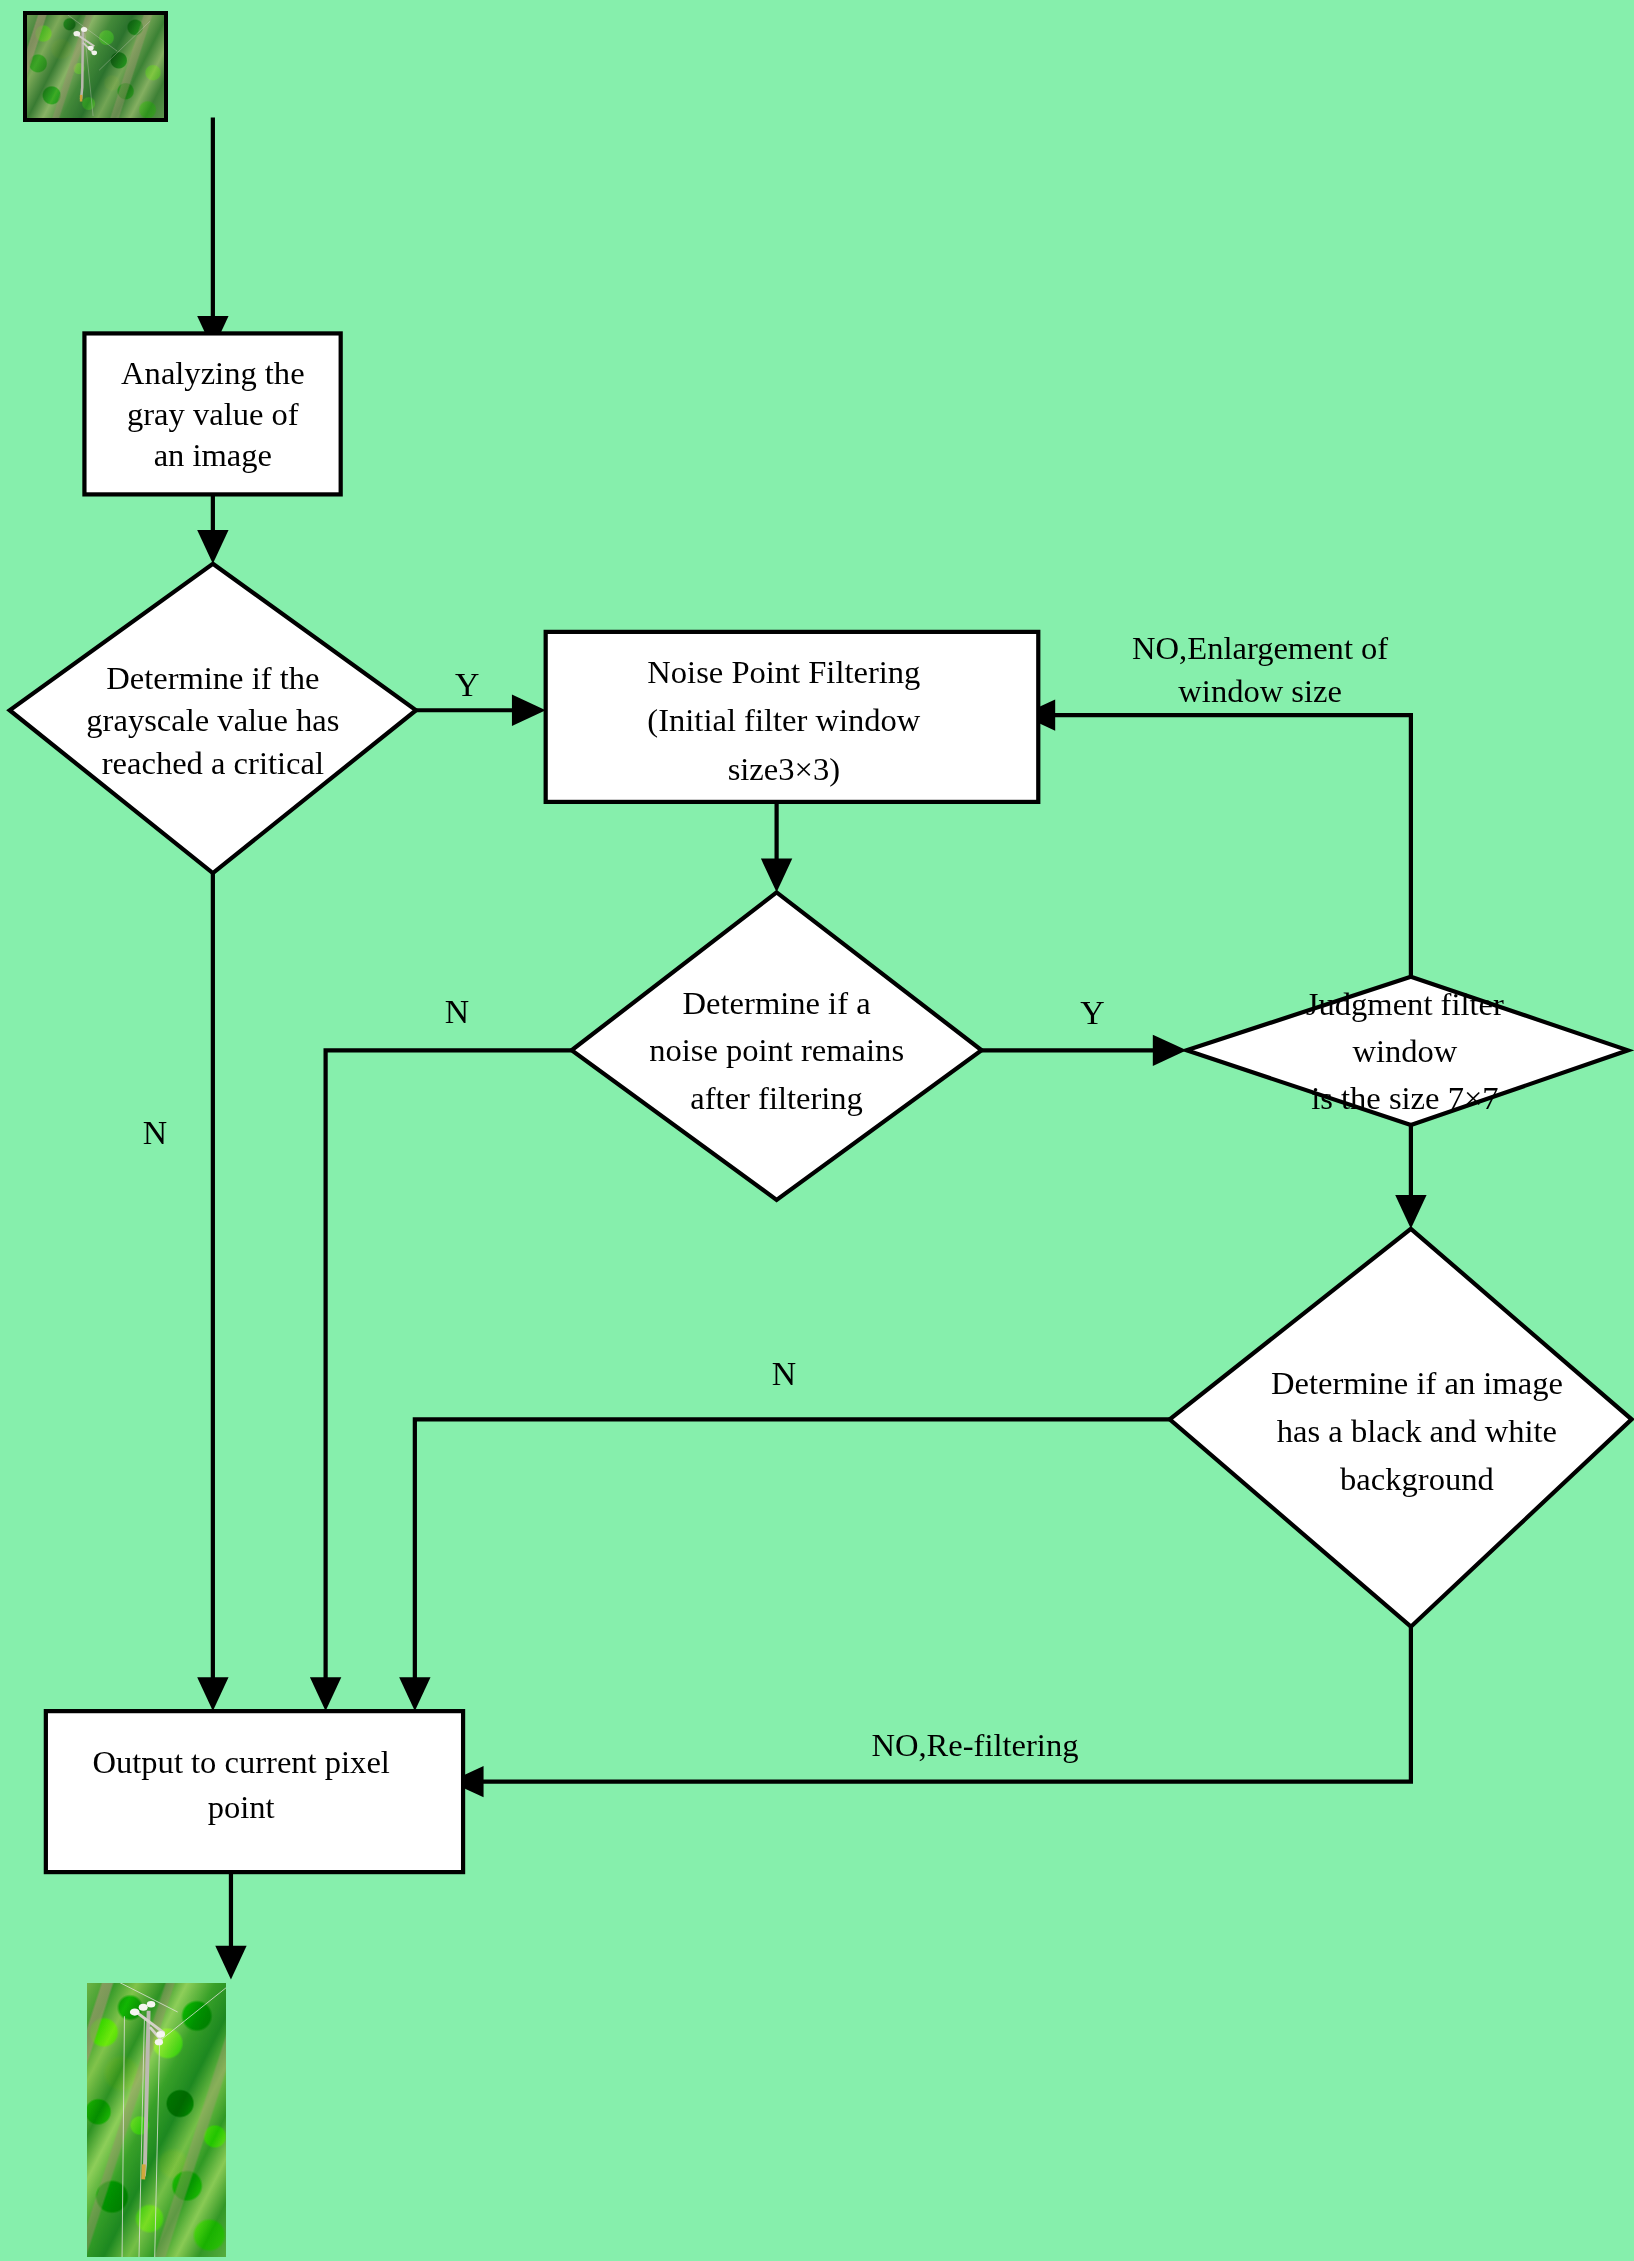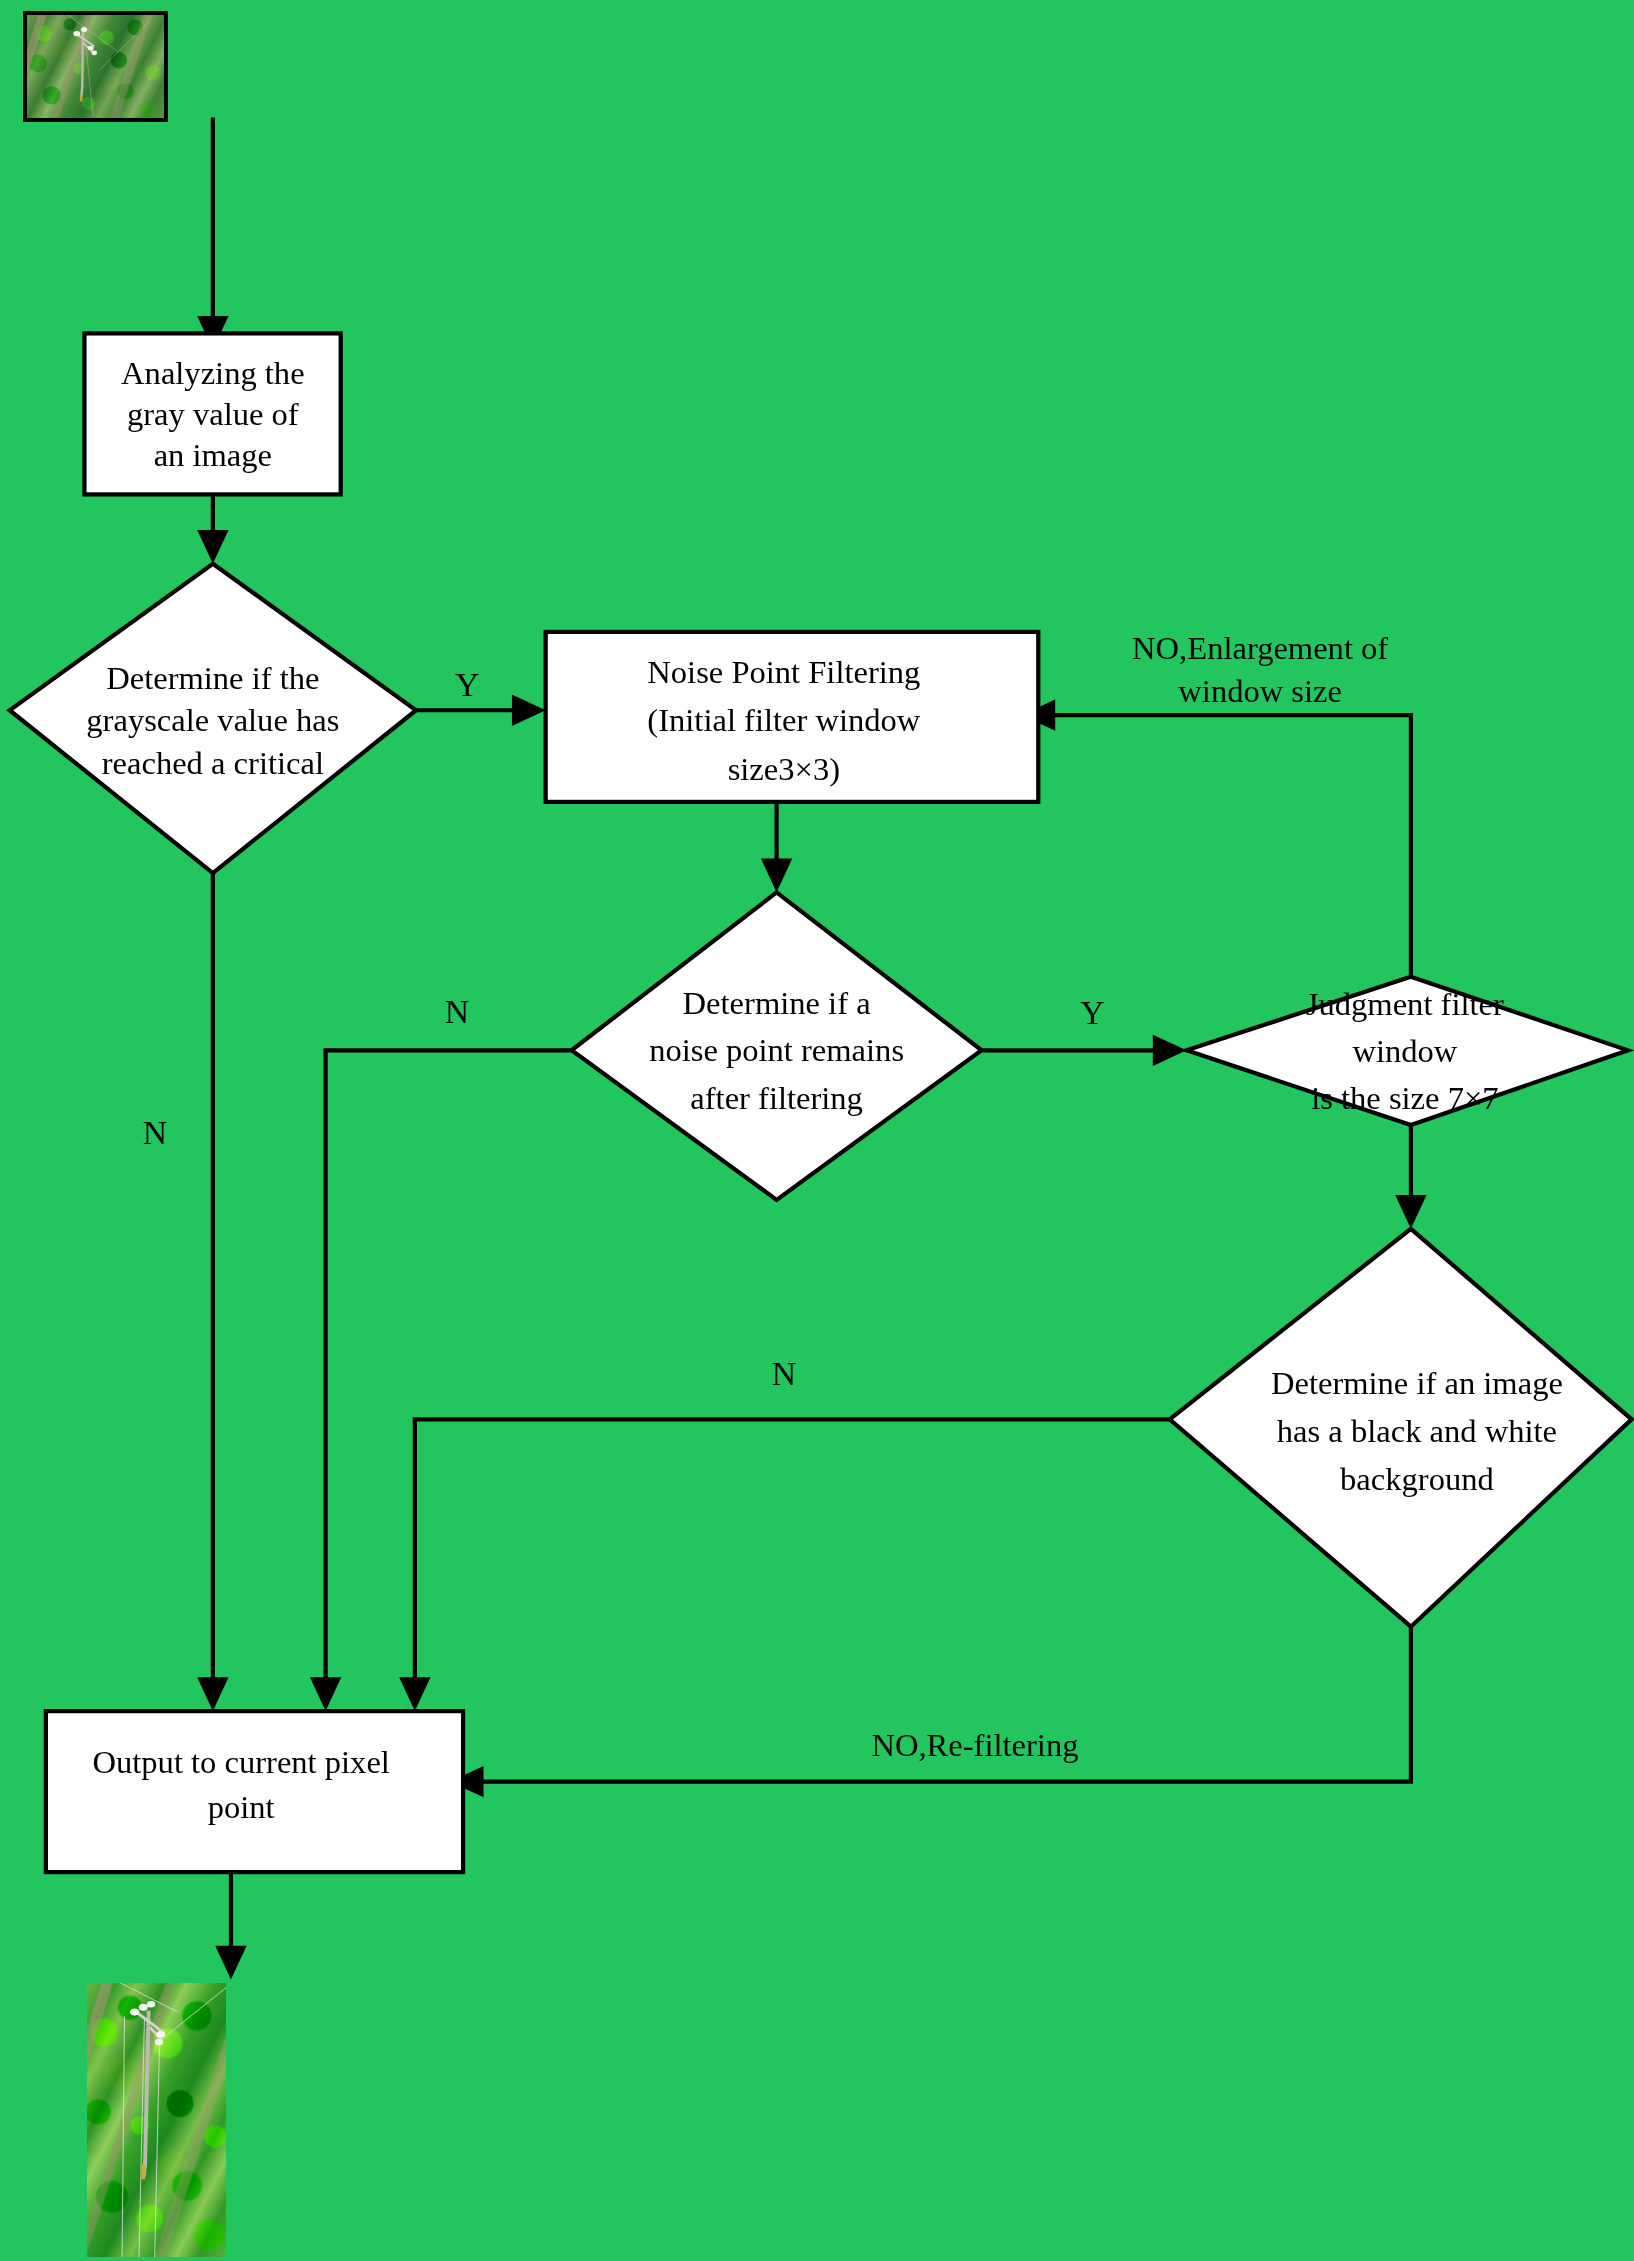--- a/index.html
+++ b/index.html
@@ -1,21 +1,21 @@
 <!DOCTYPE html>
 <html style="font-size:9.6px"><head>
 <meta charset="utf-8">
 <style>
   html,body{margin:0;padding:0;background:#ffffff;}
   body{
     width:1634px;height:2261px;
     font-family:"Liberation Serif","DejaVu Serif",serif;
     overflow:hidden;
   }
-  #stage{position:relative;width:1634px;height:2261px;background:#22c55e;}
+  #stage{position:relative;width:1634px;height:2261px;background:#86efac;}
   svg#flow{position:absolute;left:0;top:0;width:1634px;height:2261px;}
 
   .shape-fill{fill:#ffffff;stroke:#000000;stroke-width:7;}
   .conn{fill:none;stroke:#000000;stroke-width:7;stroke-linecap:butt;stroke-linejoin:miter;}
   .arrowhead{fill:#000000;stroke:none;}
 
   text{font-family:"Liberation Serif","DejaVu Serif",serif;fill:#000;}
   .t-node{font-size:54px;}
   .t-edge{font-size:54px;}
   .t-branch{font-size:56px;}

